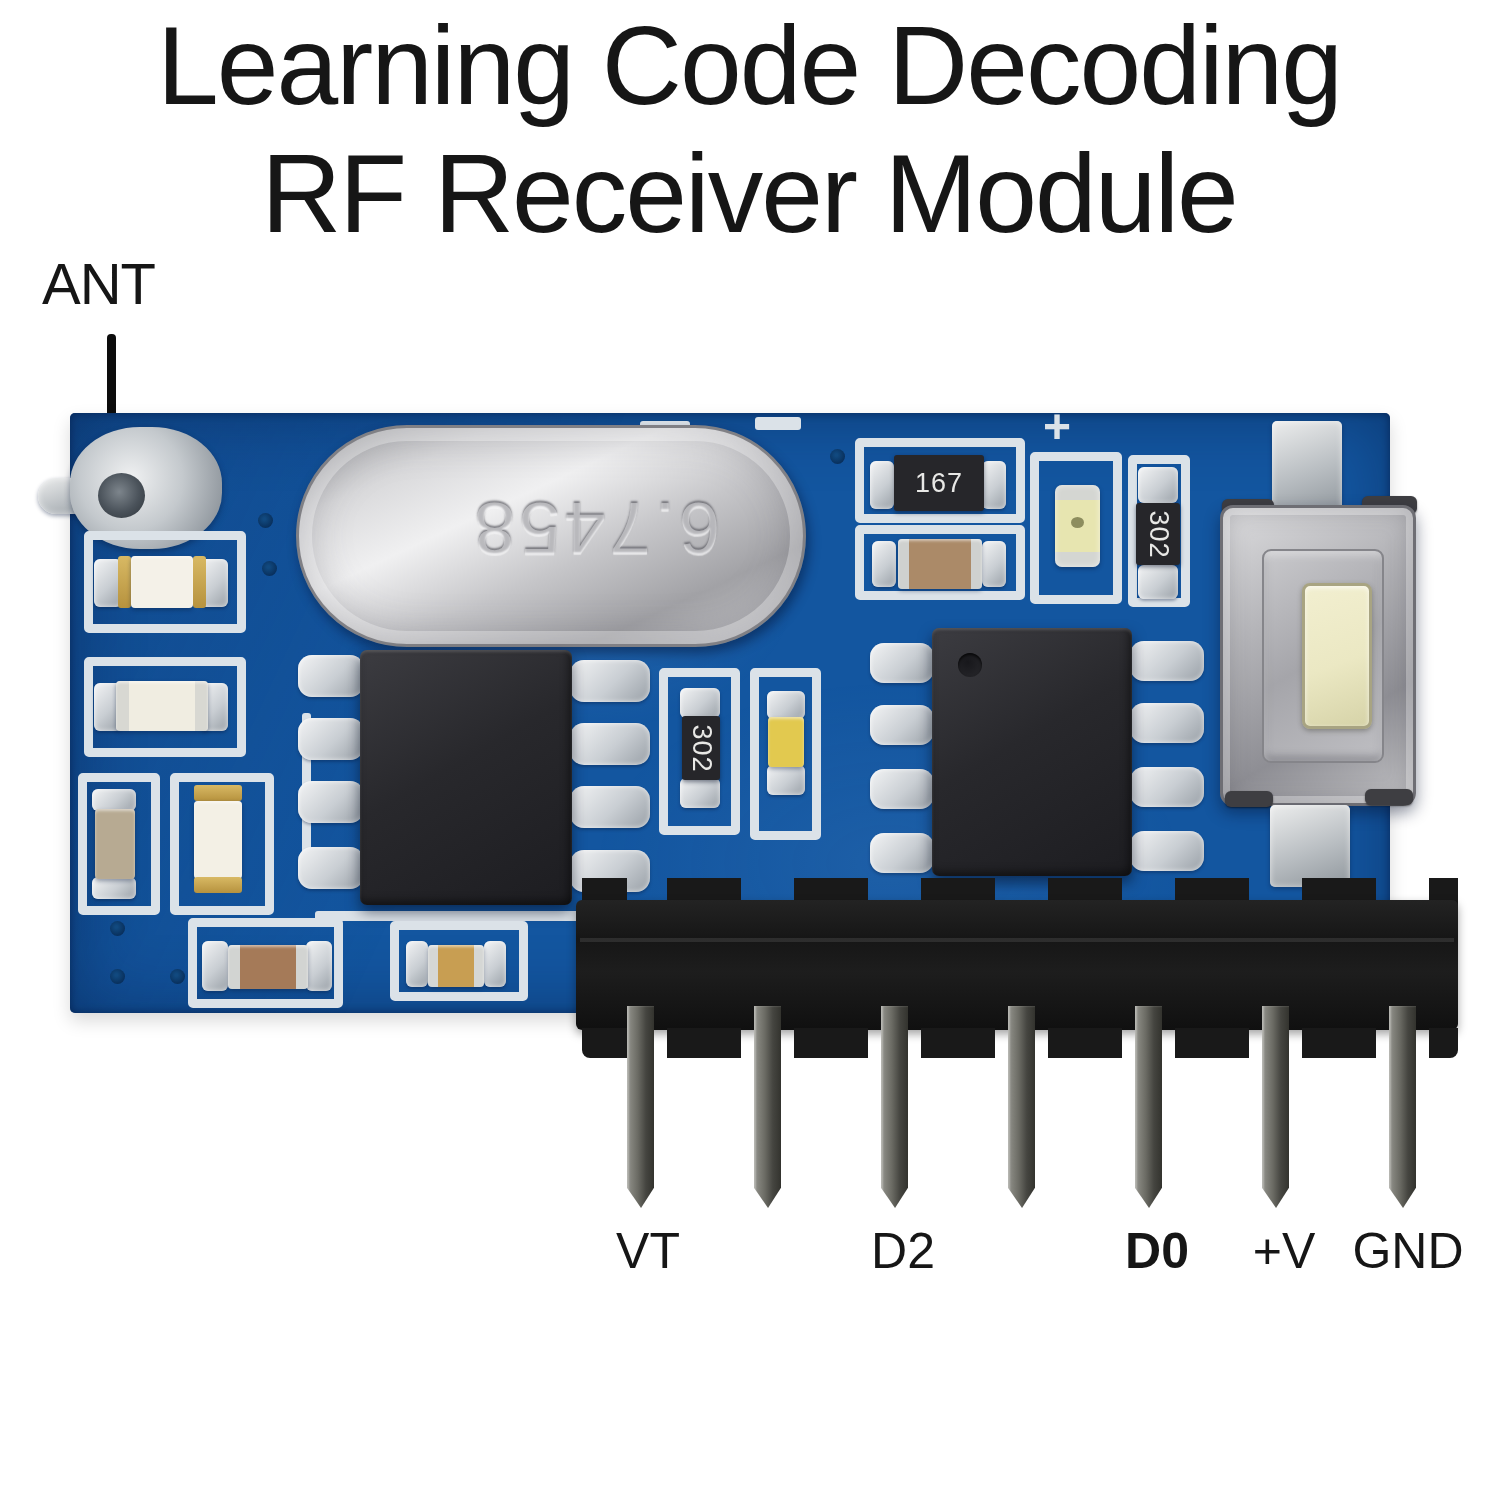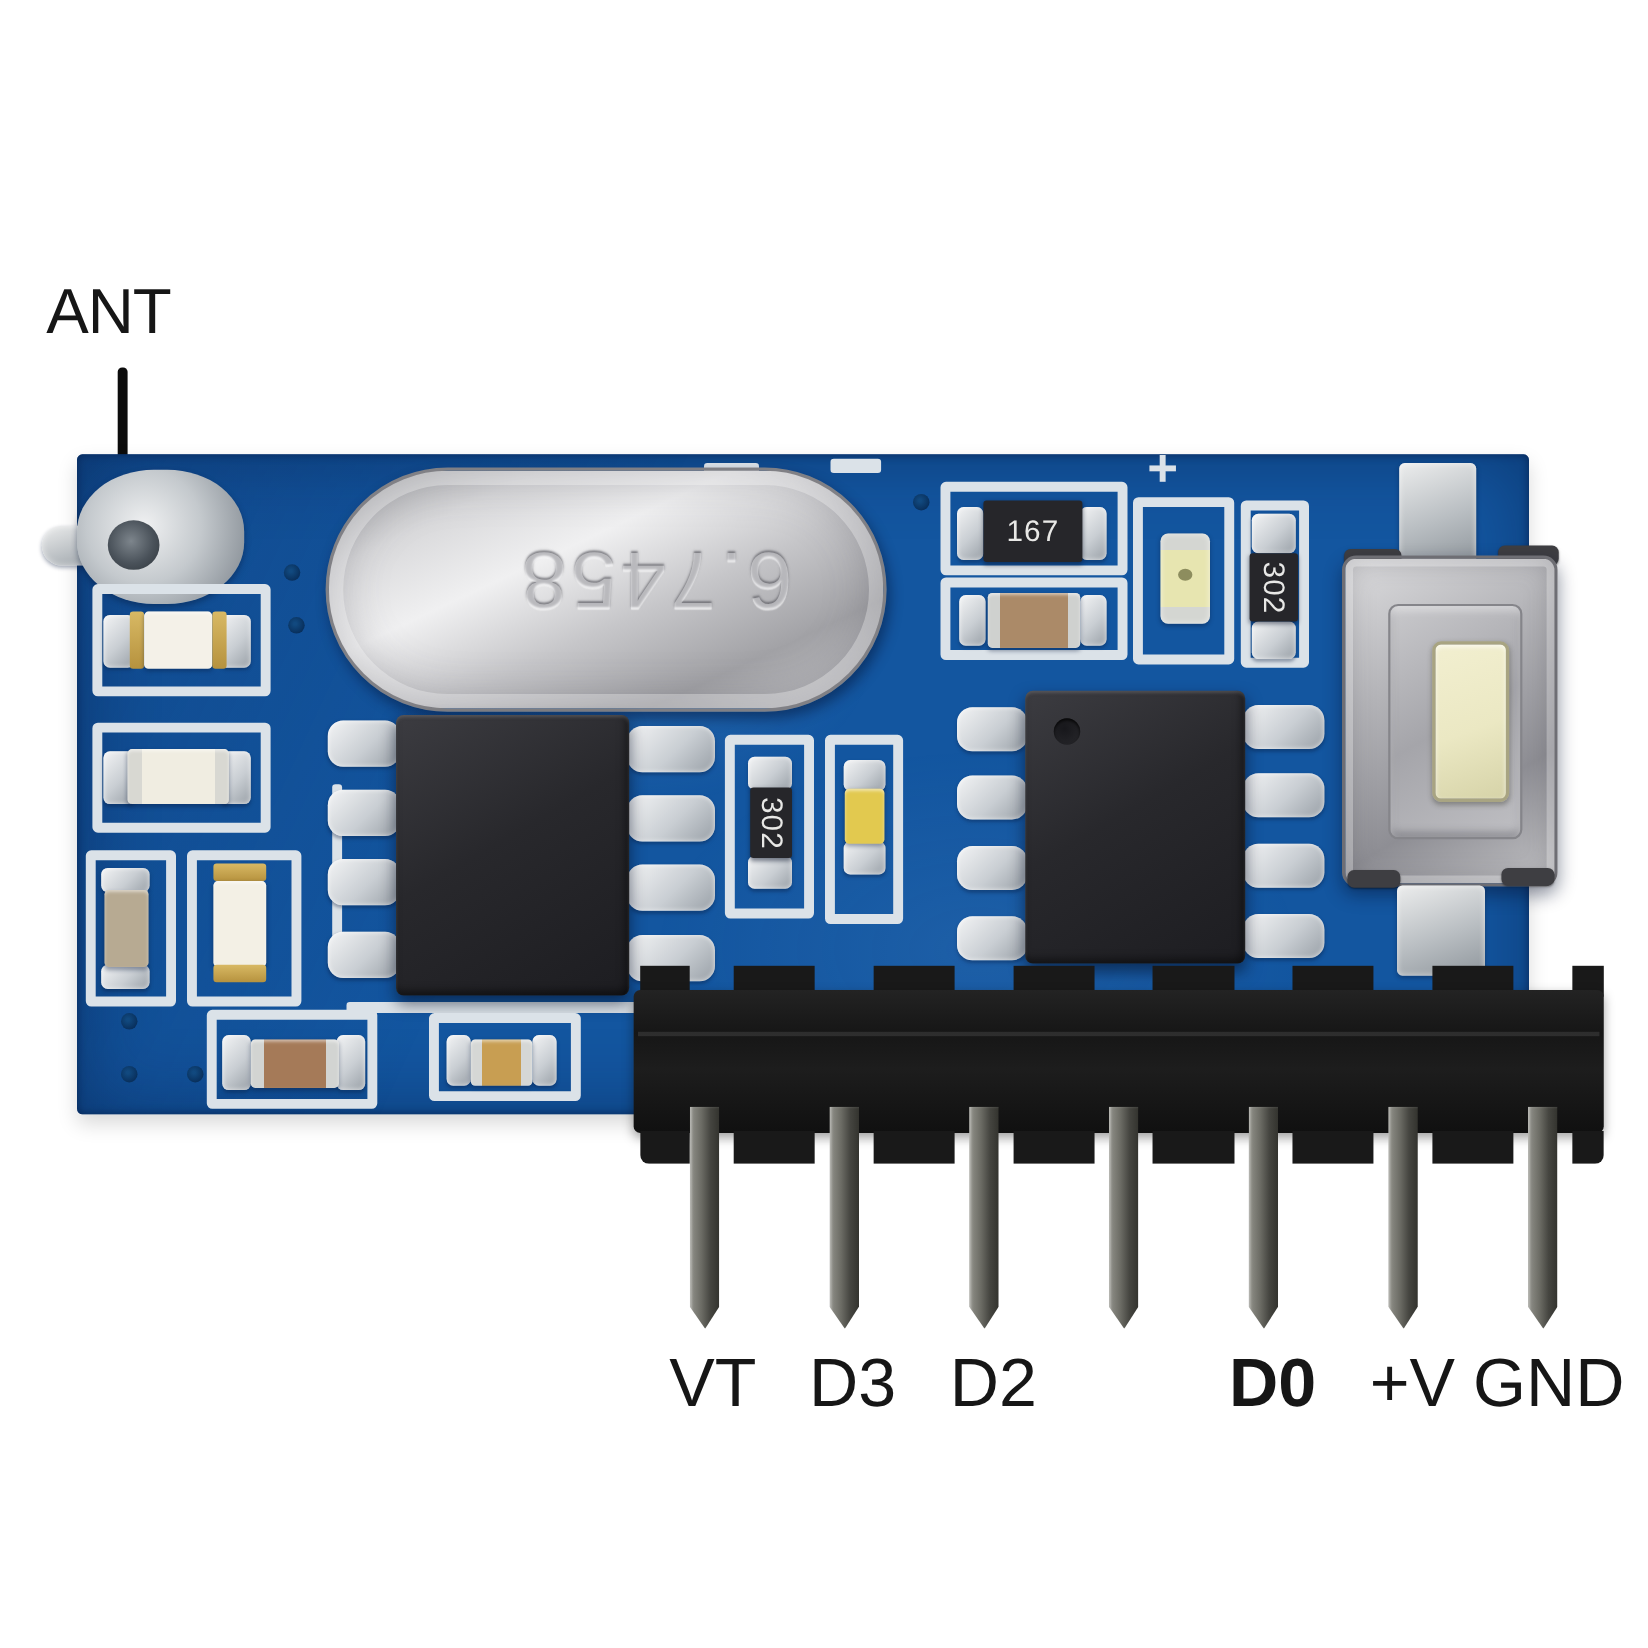--- a/index.html
+++ b/index.html
@@ -24,21 +24,21 @@
     position: absolute; left: 107px; top: 334px; width: 9px; height: 149px;
     background: #0c0c0c; border-radius: 4px;
   }
   .caption {
     position: absolute; top: 1358px; left: 0; width: 100%;
     text-align: center; font-size: 111px; letter-spacing: -2px;
     color: var(--text, #161616);
   }
   .pinlabel {
     position: absolute; top: 1222px; width: 190px; margin-left: -95px;
-    text-align: center; font-size: 62px; color: var(--text, #161616);
+    text-align: center; font-size: 50px; color: var(--text, #161616);
   }
   
   .pcb {
     position: absolute; left: 70px; top: 413px; width: 1320px; height: 600px;
     background: var(--pcb, #1356a0); border-radius: 5px;
     box-shadow: inset 0 0 70px rgba(0,18,55,.42), inset 0 0 8px rgba(0,10,40,.5), 0 8px 18px rgba(0,0,0,.15);
   }
   .pcb::before {
     content:""; position:absolute; inset:0; border-radius:5px;
     background:
@@ -132,20 +132,24 @@
     background: linear-gradient(90deg,#93938c 0%,#6b6b64 40%,#454540 70%,#33332e 100%);
     clip-path: polygon(0 0, 100% 0, 100% 90%, 52% 100%, 0 90%);
     box-shadow: inset 2px 0 2px rgba(255,255,255,.35);
   }
 </style>
 </head>
 <body>
 
 <div class="page">
 
+  <div class="title">
+    <div>Learning Code Decoding</div>
+    <div>RF Receiver Module</div>
+  </div>
 
   <div class="ant-label">ANT</div>
   <div class="ant-line"></div>
 
   <div class="pcb">
 
     <div class="tab" style="left:-32px;top:65px;width:74px;height:36px;border-radius:18px;"></div>
     <div class="abs" style="left:0;top:14px;width:152px;height:122px;border-radius:46%;background:radial-gradient(circle at 40% 42%,#f0f1f2 0%,#c4c9cd 45%,#8d949b 85%);box-shadow:0 3px 6px rgba(5,20,50,.4);"></div>
     <div class="abs" style="left:28px;top:60px;width:47px;height:45px;border-radius:50%;background:radial-gradient(circle at 45% 42%,#7d858c 0%,#4a525a 55%,#2e343a 100%);"></div>
 
@@ -274,20 +278,19 @@
 
   <div class="hpin" style="left:627px;"></div>
   <div class="hpin" style="left:754px;"></div>
   <div class="hpin" style="left:881px;"></div>
   <div class="hpin" style="left:1008px;"></div>
   <div class="hpin" style="left:1135px;"></div>
   <div class="hpin" style="left:1262px;"></div>
   <div class="hpin" style="left:1389px;"></div>
 
   <div class="pinlabel" style="left:648px;">VT</div>
-  <div class="pinlabel" style="left:775px;">D3</div>
   <div class="pinlabel" style="left:903px;">D2</div>
   <div class="pinlabel" style="left:1157px;font-weight:bold;">D0</div>
   <div class="pinlabel" style="left:1284px;">+V</div>
   <div class="pinlabel" style="left:1408px;">GND</div>
 
 
 </div>
 
 </body></html>

